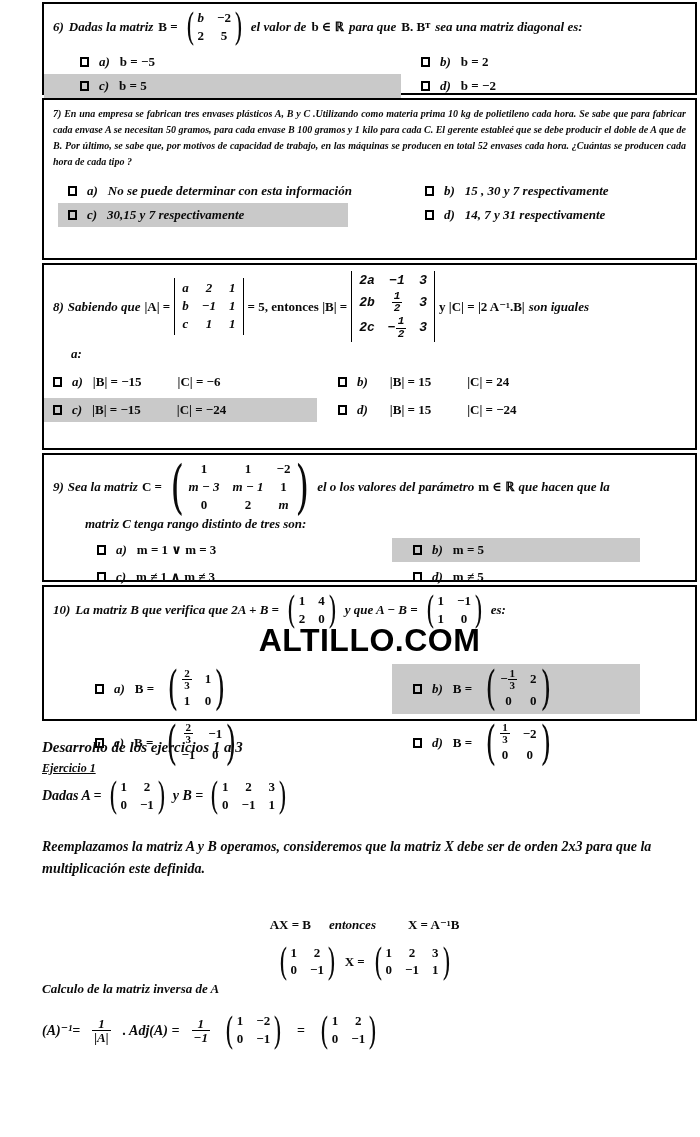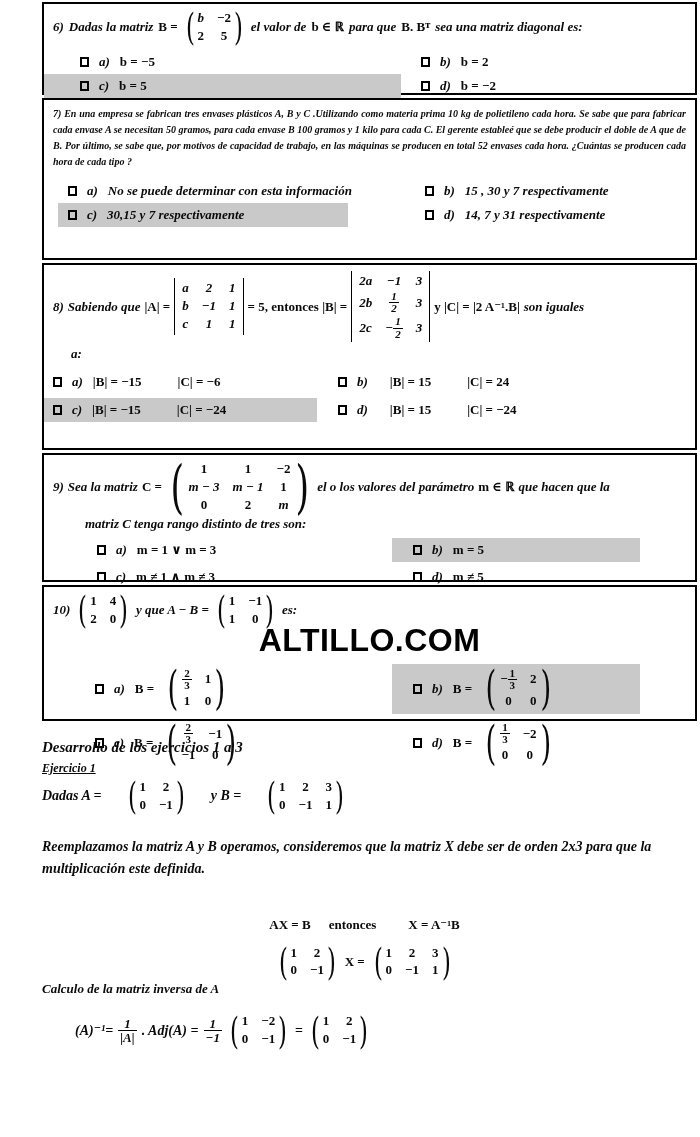--- a/index.html
+++ b/index.html
@@ -92,28 +92,28 @@
   .watermark {
     text-align: center; font-family: "Liberation Sans", "DejaVu Sans", sans-serif;
     font-weight: bold; font-size: 32px; letter-spacing: 0.5px;
     margin: -6px 0 0 0; color: #000;
   }
 
   
   .sol { margin: 18px 0 0 42px; width: 645px; }
   .sol-title { font-weight: bold; font-style: italic; font-size: 15px; }
   .sol-ex { font-weight: bold; font-style: italic; font-size: 12px; text-decoration: underline; margin-top: 5px; }
-  .given { display: flex; align-items: center; column-gap: 23px; margin-top: 3px; font-weight: bold; font-style: italic; font-size: 14px; }
+  .given { display: flex; align-items: center; column-gap: 4px; margin-top: 3px; font-weight: bold; font-style: italic; font-size: 14px; }
   .given .mat .cells { font-size: 13px; }
   .para { margin-top: 22px; font-weight: bold; font-style: italic; font-size: 14px; line-height: 1.6; }
   .eq1 { margin-top: 36px; display: flex; justify-content: center; column-gap: 18px; font-weight: bold; font-size: 13px; align-items: center; }
-  .eq1 .ent { }
+  .eq1 .ent { font-style: italic; }
   .eq2 { margin-top: 12px; display: flex; justify-content: center; column-gap: 6px; align-items: center; font-weight: bold; font-size: 13px; }
   .calc { margin-top: 2px; font-weight: bold; font-style: italic; font-size: 13px; }
-  .inv { margin-top: 16px; display: flex; align-items: center; column-gap: 5px; font-weight: bold; font-style: italic; font-size: 14px; margin-left: 33px; }
+  .inv { margin-top: 16px; display: flex; align-items: center; column-gap: 12px; font-weight: bold; font-style: italic; font-size: 14px; }
   .inv .frac { font-size: 13px; }
   .inv .math { font-style: normal; }
 </style>
 </head>
 <body>
 
 <div class="qcol">
 
   <section class="qbox" id="q6">
     <div class="qhead">
@@ -202,21 +202,21 @@
             <span class="mcell var">b</span>
             <span class="mcell">−1</span>
             <span class="mcell">1</span>
             <span class="mcell var">c</span>
             <span class="mcell">1</span>
             <span class="mcell">1</span>
           </span>
       </span>
       <span class="math">= 5, entonces |B| =</span>
       <span class="det">
-        <span class="cells" style="grid-template-columns: repeat(3, auto);">
+        <span class="cells" style="grid-template-columns: repeat(3, auto); font-family: Liberation Mono, monospace;">
             <span class="mcell var">2a</span>
             <span class="mcell">−1</span>
             <span class="mcell">3</span>
             <span class="mcell var">2b</span>
             <span class="mcell"><span class="fwrap">
                 <span class="frac">
                   <span class="fnum">1</span>
                   <span class="fden">2</span>
                 </span>
               </span></span>
@@ -309,20 +309,21 @@
         <span class="cb"></span>
         <span class="okey">d)</span>
         <span class="otext math">m ≠ 5</span>
       </div>
     </div>
   </section>
 
   <section class="qbox" id="q10">
     <div class="qhead">
       <span class="qnum">10)</span>
+      <span>La matriz B que verifica que 2A + B =</span>
       <span class="mat r2">
         <span class="paren">(</span>
         <span class="cells" style="grid-template-columns: repeat(2, auto);">
             <span class="mcell">1</span>
             <span class="mcell">4</span>
             <span class="mcell">2</span>
             <span class="mcell">0</span>
           </span>
         <span class="paren">)</span>
       </span>

